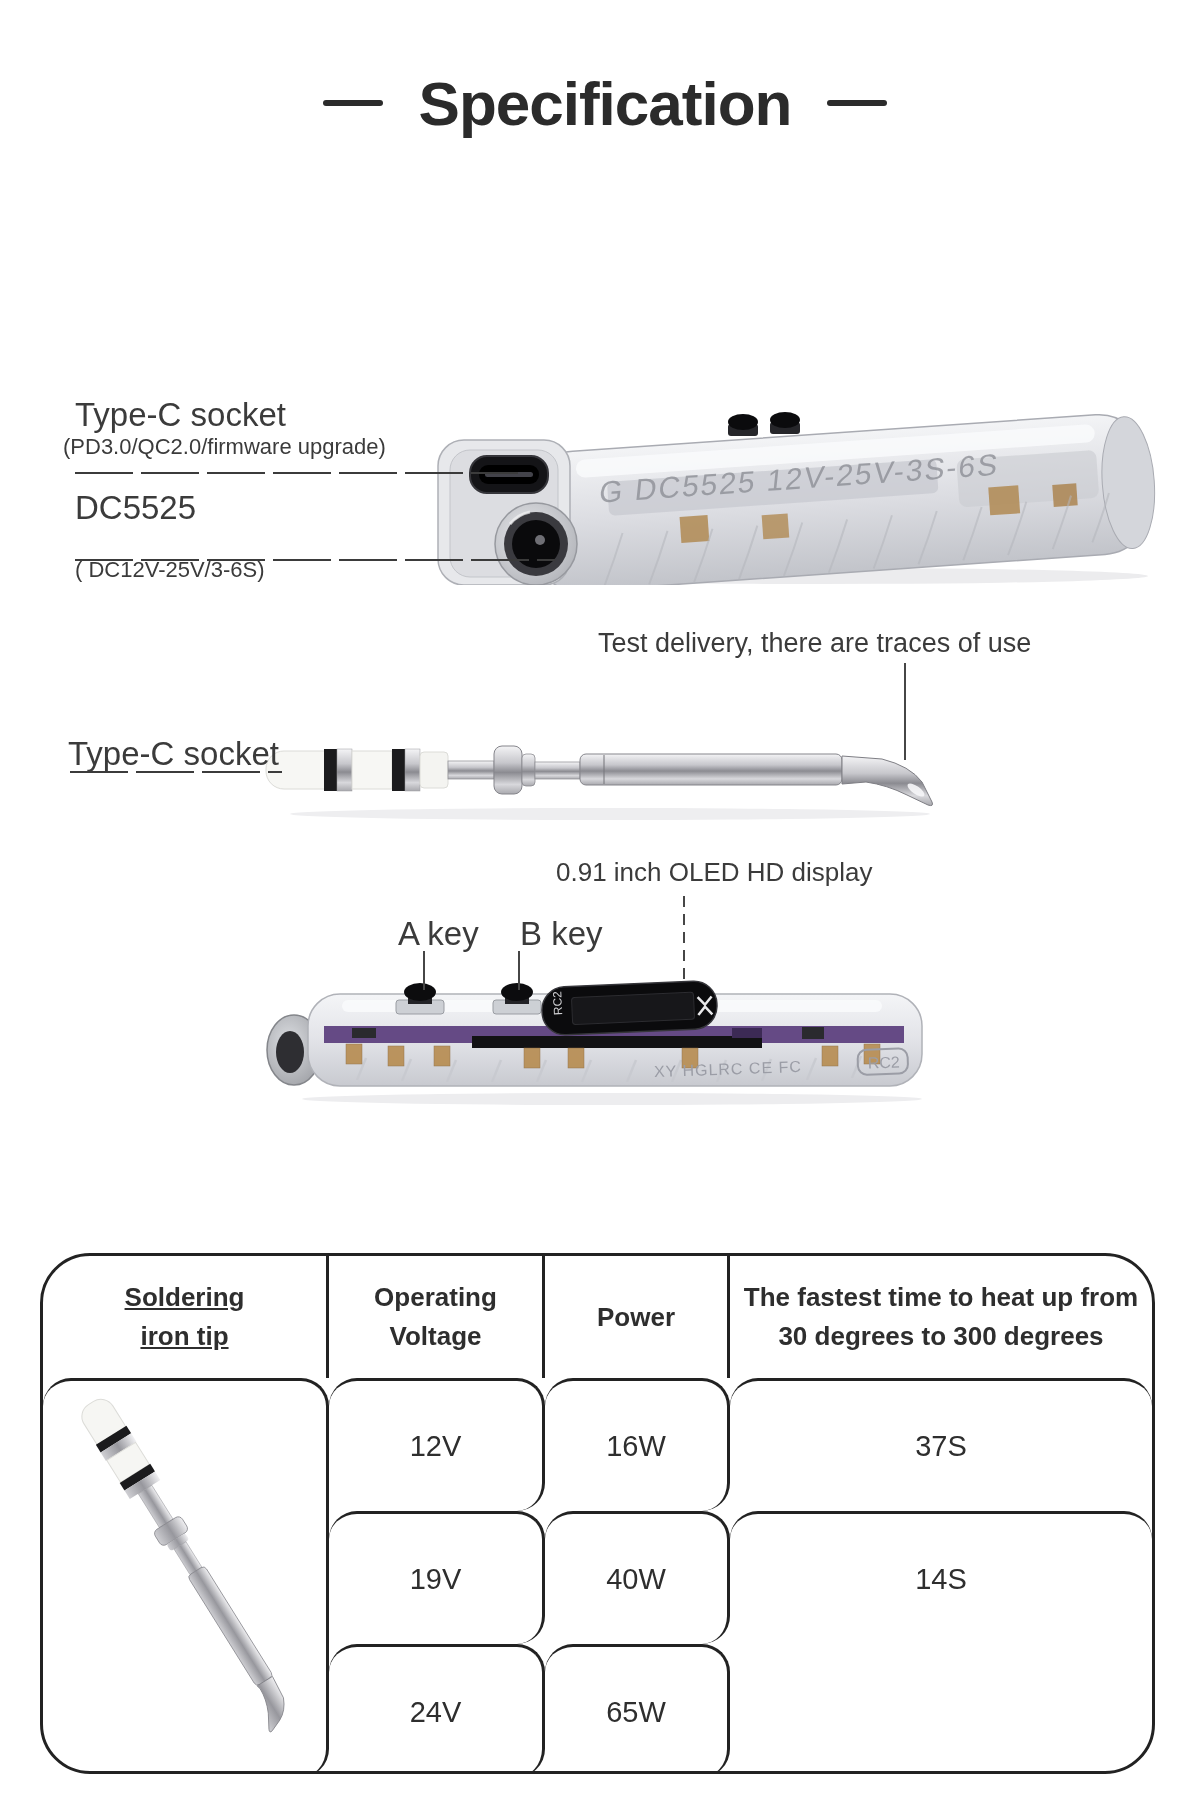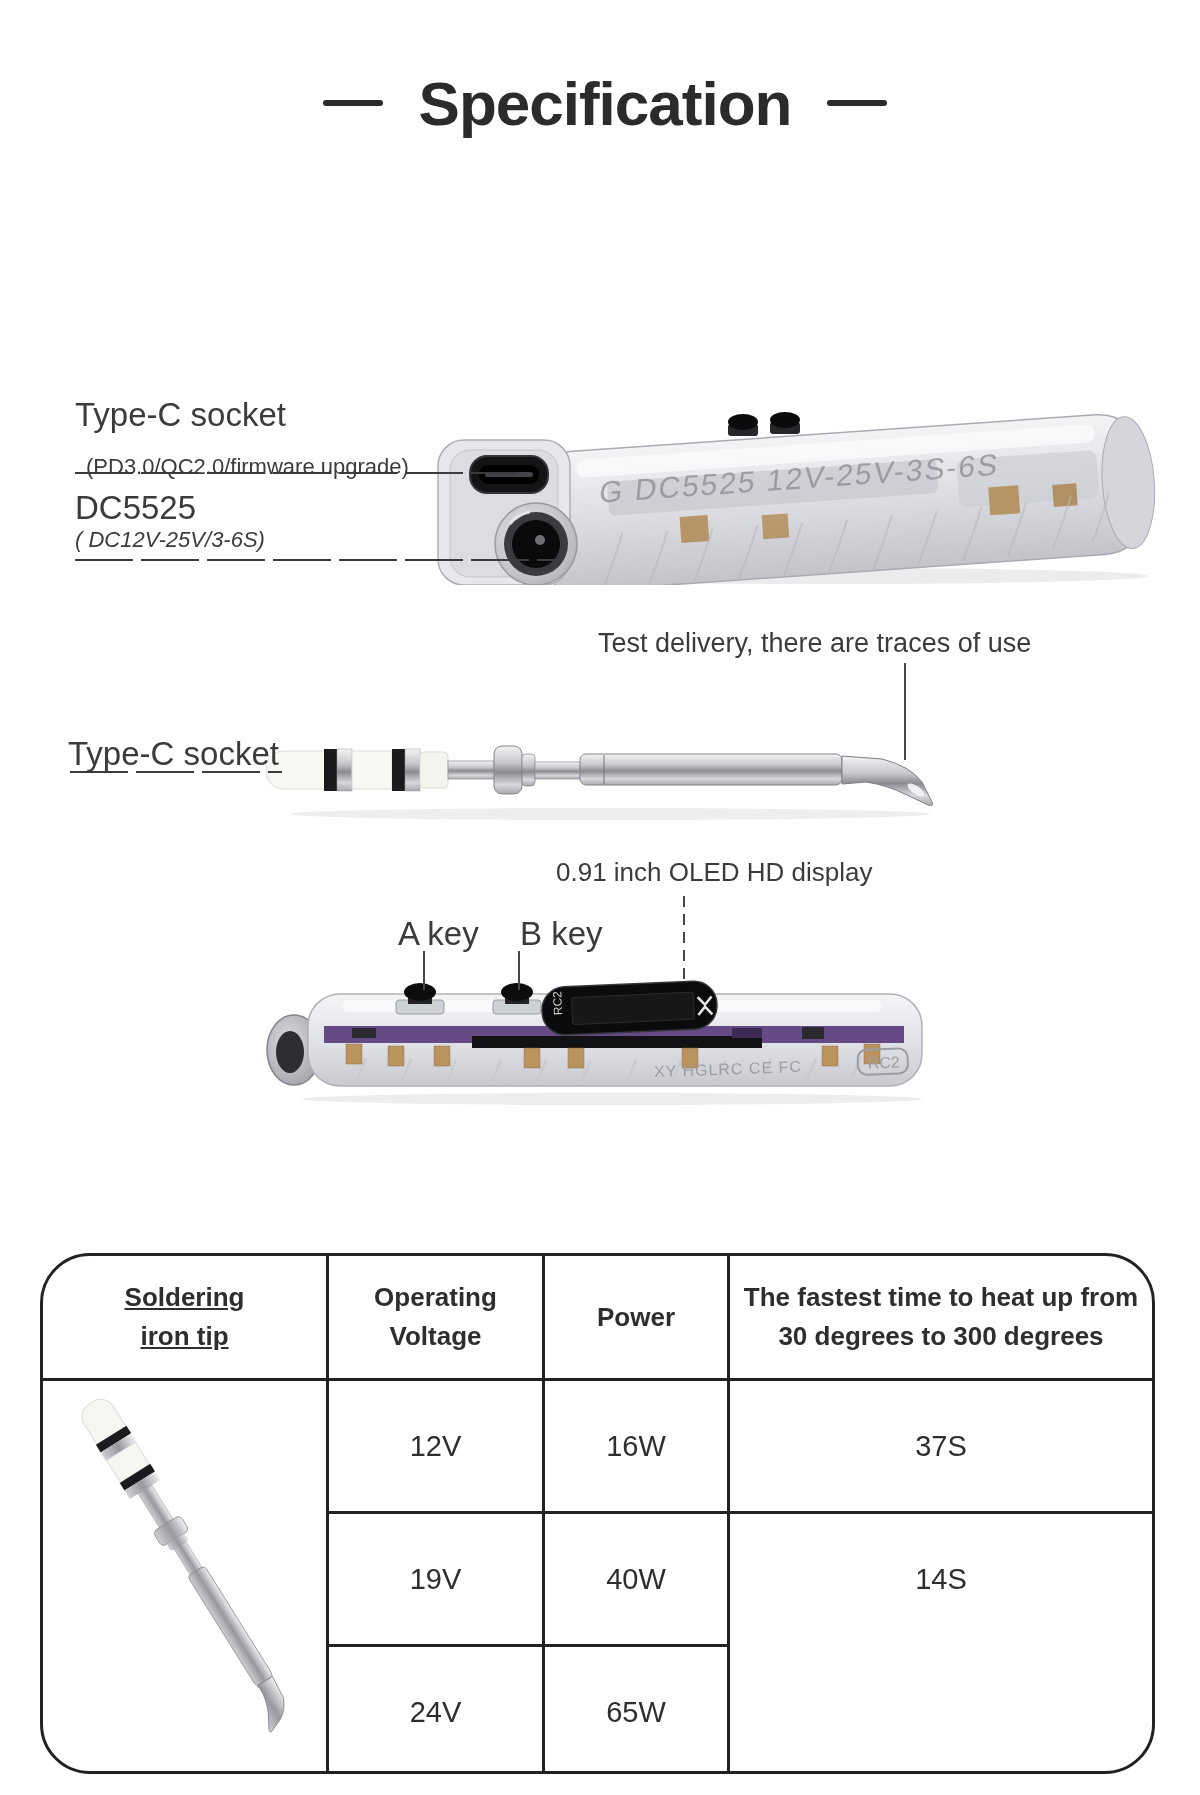--- a/index.html
+++ b/index.html
@@ -27,21 +27,21 @@
 
   
   .spec-table {
     position:absolute; left:40px; top:1253px; width:1115px; height:521px;
     border:3px solid #222; border-radius:50px; overflow:hidden; background:#fff;
     display:grid; grid-template-columns:286px 216px 185px 1fr;
     grid-template-rows:122px 133px 133px 133px; color:#2e2e2e; box-sizing:border-box;
   }
   .cell { display:flex; align-items:center; justify-content:center; text-align:center; }
   .b-r { border-right:3px solid #222; }
-  .b-t { border-top:3px solid #222; }
+  .b-t { border-top:3px solid #222;border-radius:28px; }
   .th { font-weight:700; font-size:26px; line-height:1.5; }
   .th .w1 { display:block; max-width:150px;text-decoration:underline; }
   .th .w2 { display:block; max-width:160px; }
   .th .w4 { display:block; max-width:450px; }
   .td { font-size:29px; }
   .tip-cell { grid-row:2/5; grid-column:1; }
 </style>
 </head>
 <body>
 
@@ -220,24 +220,24 @@
       </g>
     </g>
     <g transform="rotate(-2 480 104)">
       <text x="392" y="108" font-family="Liberation Sans, sans-serif" font-size="16" fill="#9b9da6" letter-spacing="1">XY HGLRC CE FC</text>
       <rect x="596" y="88" width="50" height="25" rx="9" fill="none" stroke="#9b9da6" stroke-width="2"></rect>
       <text x="606" y="107" font-family="Liberation Sans, sans-serif" font-size="16" fill="#9b9da6">RC2</text>
     </g>
   </svg>
 
   <div class="lbl" style="left:75px; top:396px;">Type-C socket</div>
-  <div class="lbl-sub" style="left:86px; top:434px;margin-top:20px;">(PD3.0/QC2.0/firmware upgrade)</div>
+  <div class="lbl-sub" style="left:63px; top:434px;">(PD3.0/QC2.0/firmware upgrade)</div>
   <div class="hline" style="left:75px; top:472px; width:443px;"></div>
   <div class="lbl" style="left:75px; top:489px;">DC5525</div>
-  <div class="lbl-sub" style="left:75px; top:527px;font-style:italic;">( DC12V-25V/3-6S)</div>
+  <div class="lbl-sub" style="left:75px; top:557px;">( DC12V-25V/3-6S)</div>
   <div class="hline" style="left:75px; top:559px; width:480px;"></div>
 
   <div class="caption" style="left:598px; top:628px; font-size:27px;">Test delivery, there are traces of use</div>
   <div class="vline" style="left:904px; top:663px; height:97px;"></div>
   <div class="lbl" style="left:68px; top:735px;">Type-C socket</div>
   <div class="hline" style="left:70px; top:771px; width:212px;"></div>
 
   <div class="caption" style="left:556px; top:857px;">0.91 inch OLED HD display</div>
   <div class="vline-dashed" style="left:683px; top:896px; height:88px;"></div>
   <div class="lbl" style="left:398px; top:915px;">A key</div>

